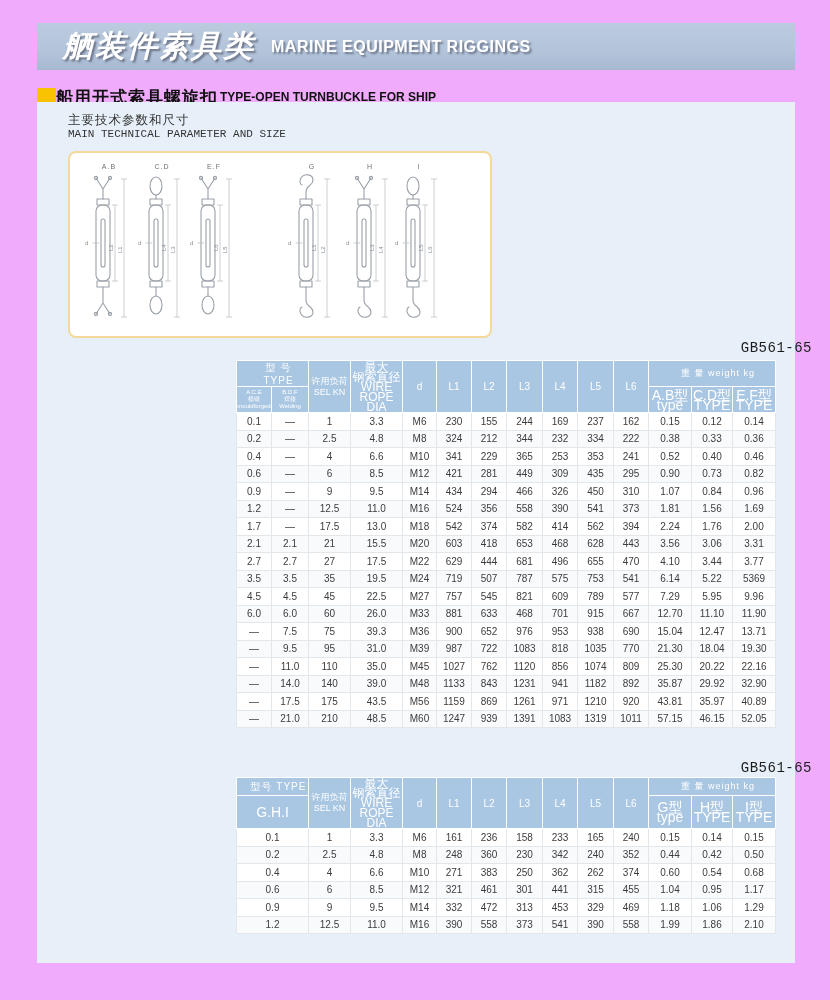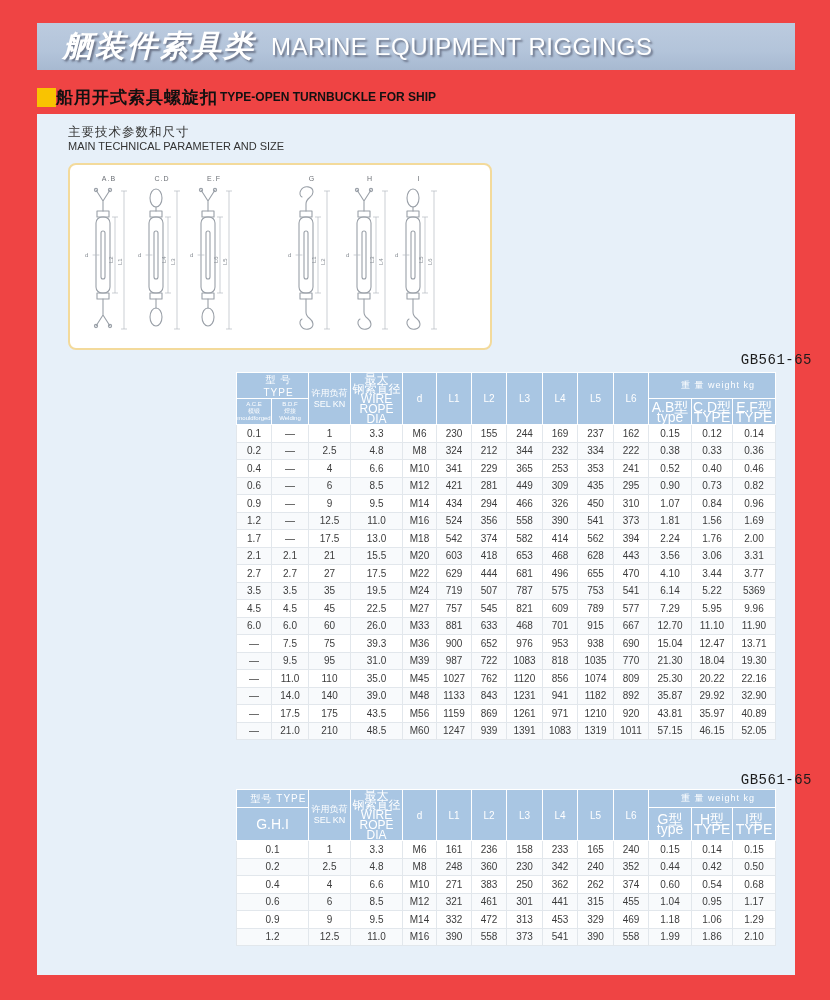--- a/index.html
+++ b/index.html
@@ -2,43 +2,43 @@
 <html style="--banner-bg: #b3c4da; --accent-yellow: #f9c301; --content-bg: #e7f0f9; --th-bg: #a9c6e3; --th-text: #ffffff; --fig-border: #f3da9b;"><head>
 <meta charset="utf-8">
 <style>
   :root{
     --banner-bg:#b3c4da; --accent-yellow:#f9c301; --content-bg:#e7f0f9;
     --th-bg:#a9c6e3; --th-text:#ffffff; --fig-border:#f3da9b;
     --cell-border:#e2e7ec; --body-text:#3c3c3c;
   }
   *{margin:0;padding:0;box-sizing:border-box;}
   body{font-family:"Liberation Sans","DejaVu Sans",sans-serif;background:#ffffff;}
-  .page{position:relative;width:830px;height:1000px;background:#ef4444;overflow:hidden;}
+  .page{position:relative;width:830px;height:1000px;background:#f0abfc;overflow:hidden;}
 
   
   .banner{position:absolute;left:37px;top:23px;width:758px;height:47px;
     background:linear-gradient(#bccbdf,var(--banner-bg) 60%,#a7b9d1);
     display:flex;align-items:center;gap:16px;padding-left:26px;}
   .banner .zh{font-size:30px;font-weight:bold;font-style:italic;color:#fff;
     letter-spacing:2px;text-shadow:2px 2px 2px rgba(70,75,95,.65);}
-  .banner .en{font-size:24px;font-weight:normal;color:#fff;letter-spacing:.5px;
+  .banner .en{font-size:16px;font-weight:bold;color:#fff;letter-spacing:.5px;
     text-shadow:2px 2px 2px rgba(70,75,95,.65);}
 
   
   .section{position:absolute;left:37px;top:86px;width:758px;height:22px;
     display:flex;align-items:center;}
   .bullet{width:19px;height:19px;background:var(--accent-yellow);flex:none;}
   .section .zh{font-size:17px;font-weight:bold;color:#111;letter-spacing:1px;}
   .section .en{font-size:12px;font-weight:bold;color:#111;margin-left:2px;}
 
   
-  .content{position:absolute;left:37px;top:114px;width:758px;height:861px;
+  .content{position:absolute;left:37px;top:102px;width:758px;height:861px;
     background:var(--content-bg);}
   .intro-zh{position:absolute;left:31px;top:10px;font-size:12.5px;color:#333;letter-spacing:1px;}
-  .intro-en{position:absolute;left:31px;top:26px;font-size:11px;color:#333;}
+  .intro-en{position:absolute;left:31px;top:26px;font-size:11px;color:#333;font-family:Liberation Mono, monospace;}
 
   
   .figbox{position:absolute;left:31px;top:49px;width:424px;height:187px;
     background:#fff;border:2px solid var(--fig-border);border-radius:8px;}
   .fig{position:absolute;top:10px;width:56px;height:170px;display:flex;
     flex-direction:column;align-items:center;}
   .fig .flabel{font-size:7px;color:#6c7076;letter-spacing:1px;height:10px;}
   .fig svg{display:block;}
   .draw{stroke:#9aa0a8;stroke-width:1.1;fill:none;stroke-linecap:round;stroke-linejoin:round;}
   .dim{stroke:#b4bac1;stroke-width:.7;fill:none;}

